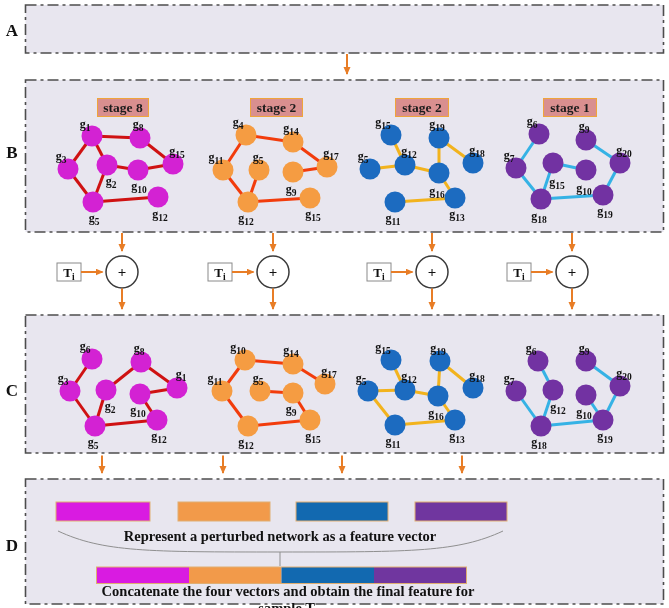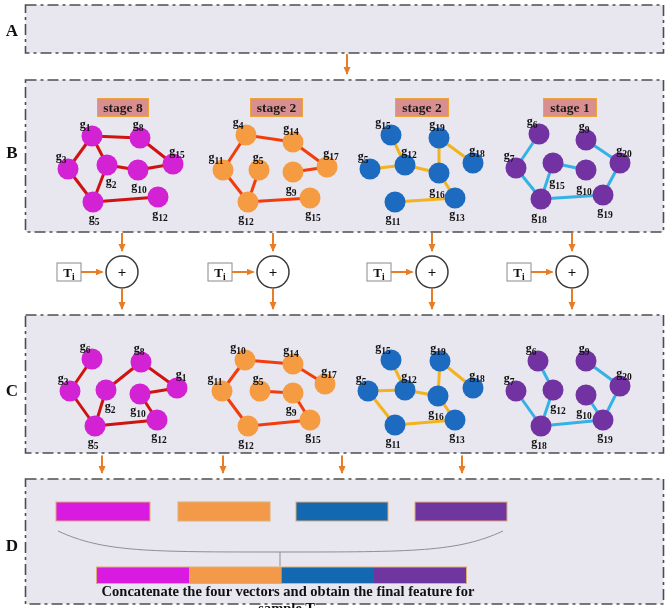--- a/index.html
+++ b/index.html
@@ -268,20 +268,21 @@
       <rect x="374" y="567" width="92.5" height="16.5" fill="#70369f"></rect>
       <rect x="96.5" y="567" width="370" height="16.5" fill="none" stroke="#dfae72" stroke-width="1"></rect>
     </svg>
 
   <div class="plab" id="lab-a">A</div>
   <div class="plab" id="lab-b">B</div>
   <div class="plab" id="lab-c">C</div>
   <div class="plab" id="lab-d">D</div>
 
 
+  <div class="cap cap1">Represent a perturbed network as a feature vector</div>
   <div class="cap cap2">
     <span>Concatenate the four vectors and obtain the final feature for sample T</span><sub>i</sub>
   </div>
 <div class="stage-label" style="left: 97px; top: 98px; width: 50px; height: 17px;">stage 8</div>
     <div class="stage-label" style="left: 250px; top: 98px; width: 51px; height: 17px;">stage 2</div>
     <div class="stage-label" style="left: 395px; top: 98px; width: 52px; height: 17px;">stage 2</div>
     <div class="stage-label" style="left: 543px; top: 98px; width: 52px; height: 17px;">stage 1</div>
   </div>
 
 </body></html>

